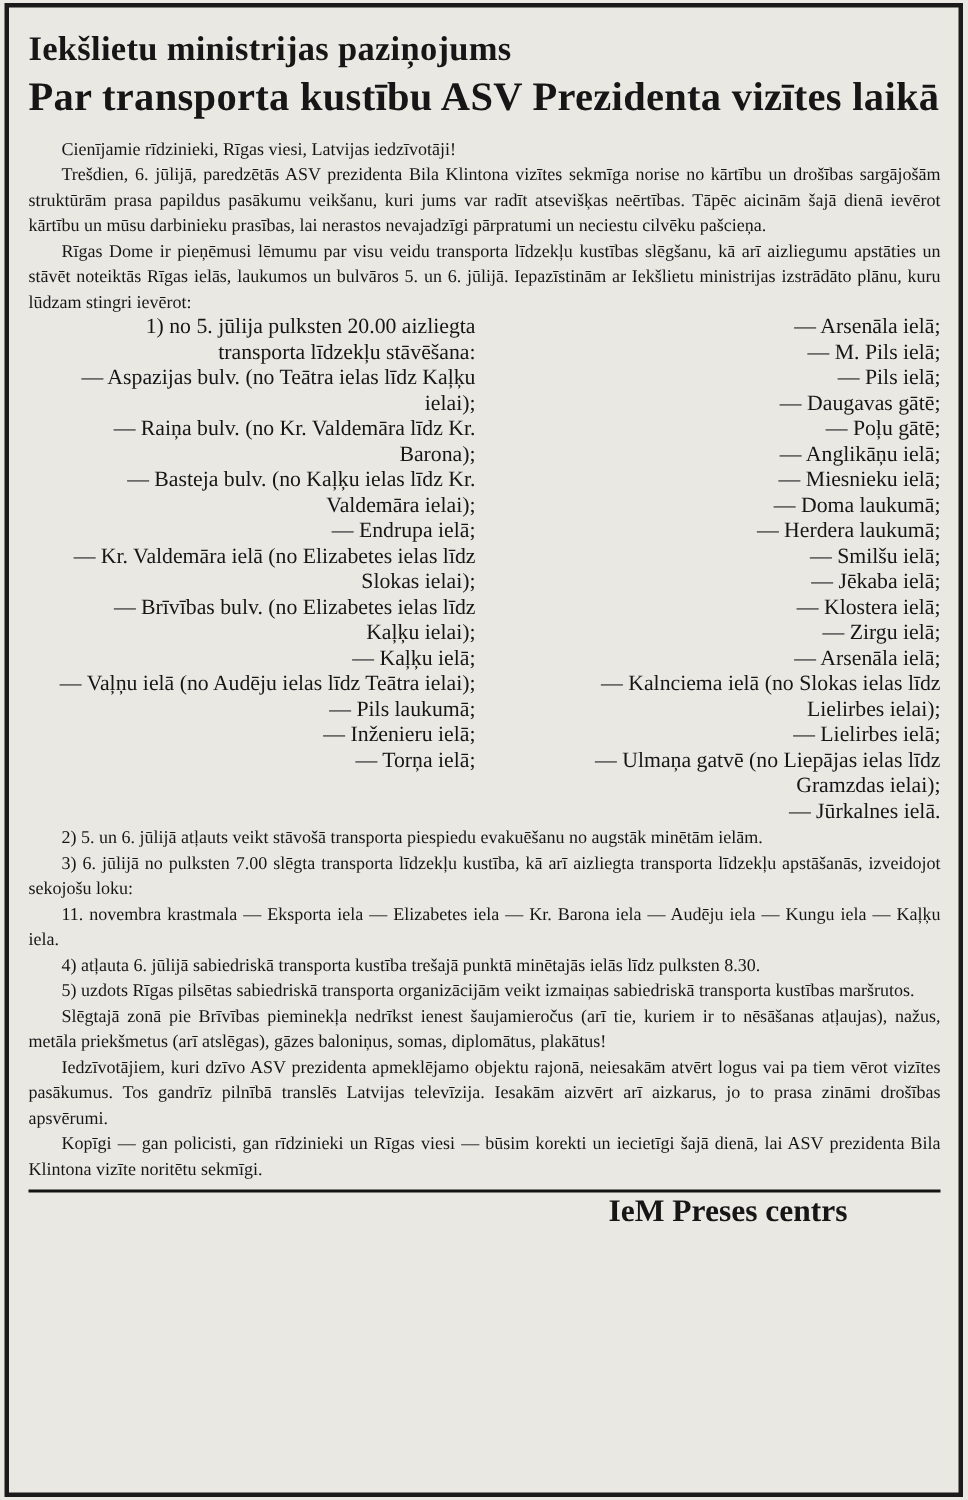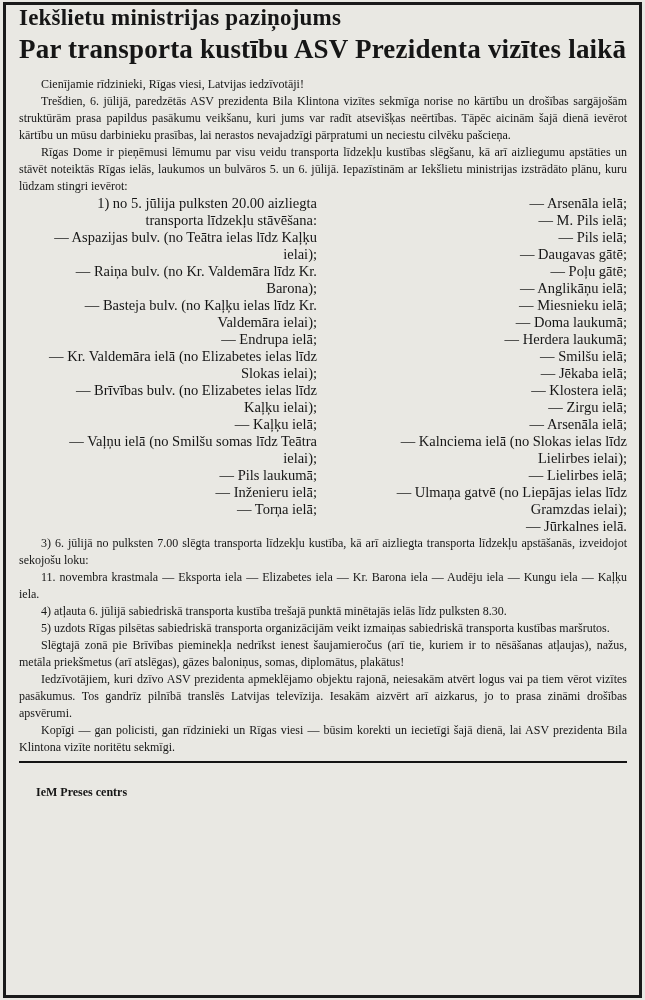--- a/index.html
+++ b/index.html
@@ -10,21 +10,21 @@
     background: #e9e8e3;
     font-family: "Liberation Serif", serif;
     color: #161616;
     overflow: hidden;
   }
   .frame {
     position: absolute;
     left: 3px; top: 2px; right: 3px; bottom: 2px;
     border: 3px solid #1a1a1a;
     box-sizing: border-box;
-    padding: 0 12px 4px 13px;
+    padding: 15px 12px 4px 13px;
     background: #e9e8e3;
   }
   .kicker {
     font-size: 23px;
     line-height: 1.12;
     font-weight: 700;
     margin: 0 0 4px 0;
     letter-spacing: 0.2px;
   }
   .title {
@@ -52,26 +52,26 @@
     font-size: 14.5px;
     line-height: 17px;
     text-align: right;
     text-indent: 20px;
   }
   .sig-rule {
     border-top: 2px solid #141414;
     margin-top: 5px;
   }
   .signature {
-    text-align: left;
+    text-align: right;
     font-weight: 700;
-    font-size: 12px;
+    font-size: 21px;
     line-height: 19px;
     padding: 3px 62px 0 0;
-    margin: 17px;
+    margin: 0;
   }
 </style>
 </head>
 <body>
 
 <div class="frame">
 
   <h1 class="kicker">Iekšlietu ministrijas paziņojums</h1>
 
   <h2 class="title">Par transporta kustību ASV Prezidenta vizītes laikā</h2>
@@ -91,21 +91,21 @@
         <p>1) no 5. jūlija pulksten 20.00 aizliegta transporta līdzekļu stāvēšana:</p>
         <div>
 
         <p>— Aspazijas bulv. (no Teātra ielas līdz Kaļķu ielai);</p>
             <p>— Raiņa bulv. (no Kr. Valdemāra līdz Kr. Barona);</p>
             <p>— Basteja bulv. (no Kaļķu ielas līdz Kr. Valdemāra ielai);</p>
             <p>— Endrupa ielā;</p>
             <p>— Kr. Valdemāra ielā (no Elizabetes ielas līdz Slokas ielai);</p>
             <p>— Brīvības bulv. (no Elizabetes ielas līdz Kaļķu ielai);</p>
             <p>— Kaļķu ielā;</p>
-            <p>— Vaļņu ielā (no Smilšu somas līdz Teātra ielai);</p>
+            <p>— Vaļņu ielā (no Audēju ielas līdz Teātra ielai);</p>
             <p>— Pils laukumā;</p>
             <p>— Inženieru ielā;</p>
             <p>— Torņa ielā;</p>
           </div>
       </div>
       <div class="col-right">
         <div>
 
         <p>— Arsenāla ielā;</p>
             <p>— M. Pils ielā;</p>
@@ -124,20 +124,21 @@
             <p>— Kalnciema ielā (no Slokas ielas līdz Lielirbes ielai);</p>
             <p>— Lielirbes ielā;</p>
             <p>— Ulmaņa gatvē (no Liepājas ielas līdz Gramzdas ielai);</p>
             <p>— Jūrkalnes ielā.</p>
           </div>
       </div>
     </div>
 
     <div>
 
+    <p>2) 5. un 6. jūlijā atļauts veikt stāvošā transporta piespiedu evakuēšanu no augstāk minētām ielām.</p>
         <p>3) 6. jūlijā no pulksten 7.00 slēgta transporta līdzekļu kustība, kā arī aizliegta transporta līdzekļu apstāšanās, izveidojot sekojošu loku:</p>
         <p>11. novembra krastmala — Eksporta iela — Elizabetes iela — Kr. Barona iela — Audēju iela — Kungu iela — Kaļķu iela.</p>
         <p>4) atļauta 6. jūlijā sabiedriskā transporta kustība trešajā punktā minētajās ielās līdz pulksten 8.30.</p>
         <p>5) uzdots Rīgas pilsētas sabiedriskā transporta organizācijām veikt izmaiņas sabiedriskā transporta kustības maršrutos.</p>
       </div>
 
     <div>
 
         <p>Slēgtajā zonā pie Brīvības pieminekļa nedrīkst ienest šaujamieročus (arī tie, kuriem ir to nēsāšanas atļaujas), nažus, metāla priekšmetus (arī atslēgas), gāzes baloniņus, somas, diplomātus, plakātus!</p>
         <p>Iedzīvotājiem, kuri dzīvo ASV prezidenta apmeklējamo objektu rajonā, neiesakām atvērt logus vai pa tiem vērot vizītes pasākumus. Tos gandrīz pilnībā translēs Latvijas televīzija. Iesakām aizvērt arī aizkarus, jo to prasa zināmi drošības apsvērumi.</p>

